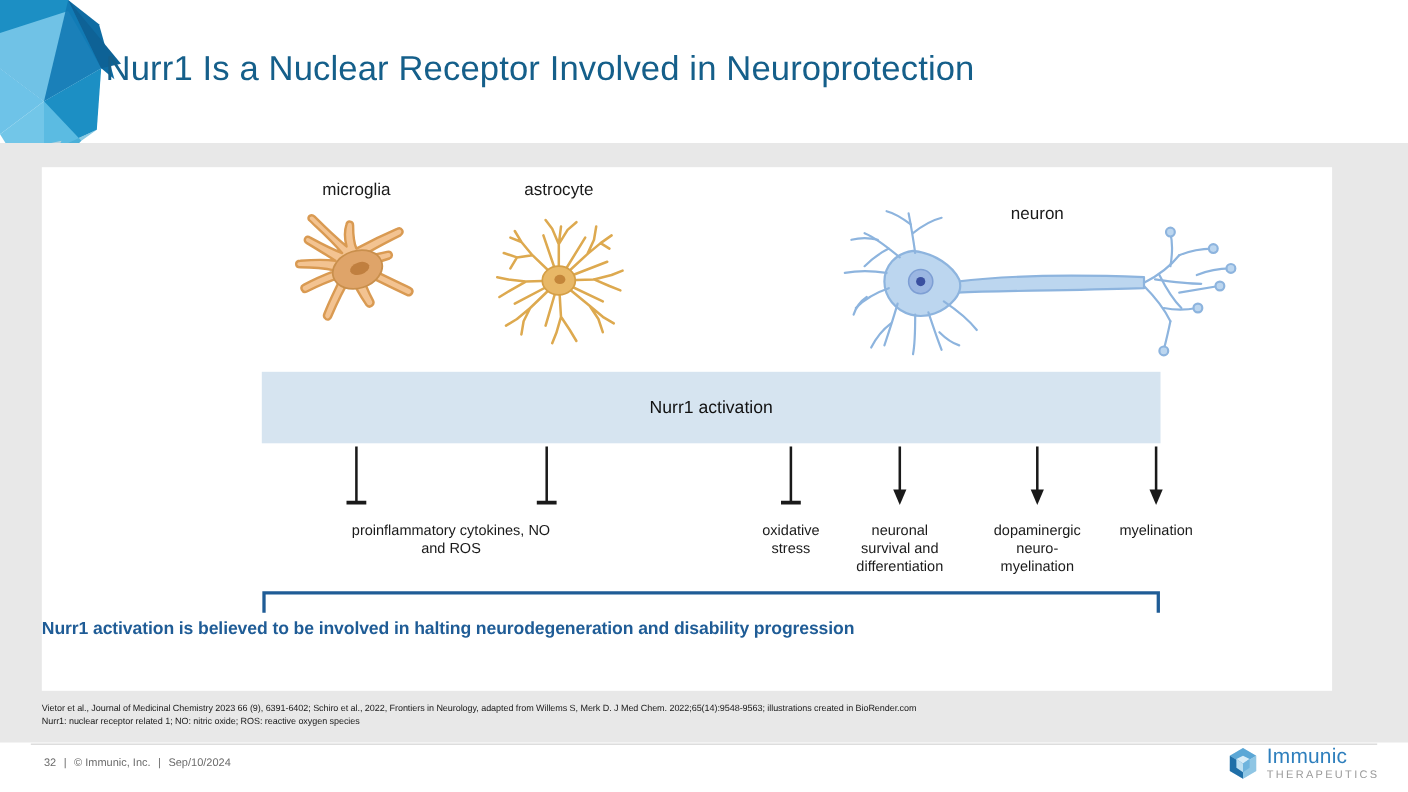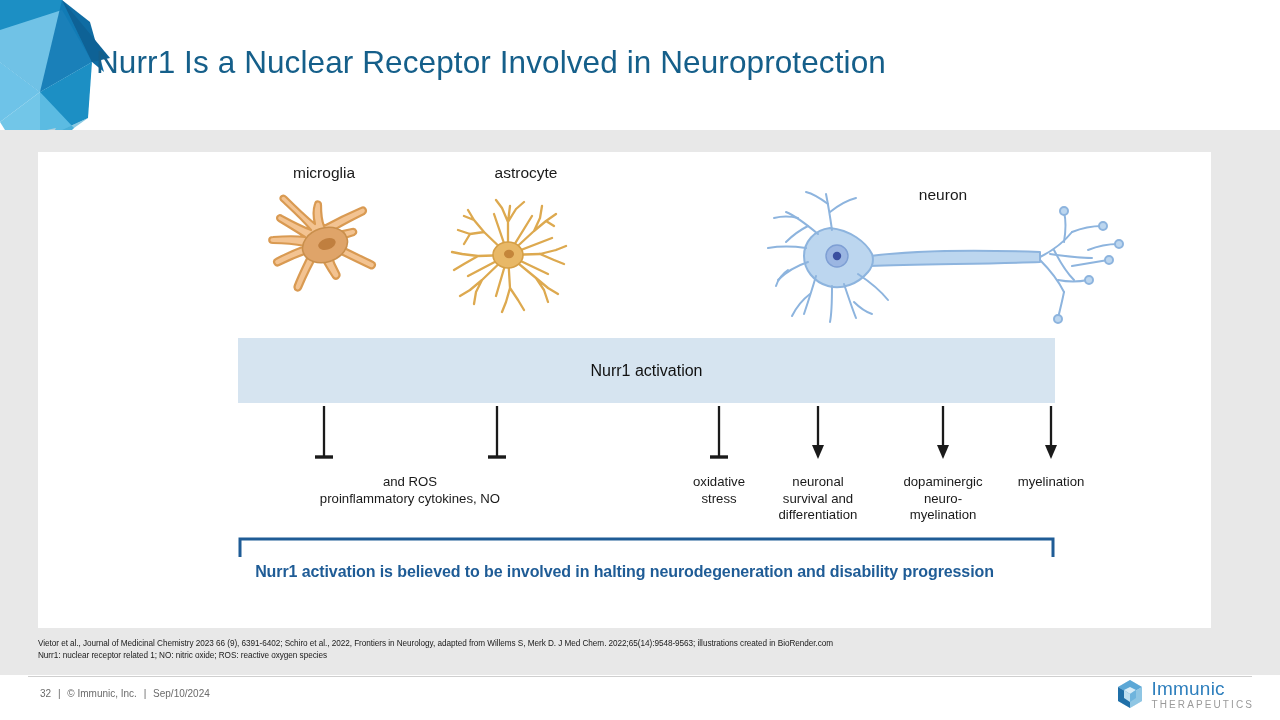--- a/index.html
+++ b/index.html
@@ -125,21 +125,20 @@
     top: 385px;
     width: 817px;
     height: 22px;
   }
 
   #conclusion {
     position: absolute;
     top: 411px;
     left: 0;
     width: 1173px;
-    text-align: center;
     font-size: 16px;
     font-weight: bold;
     color: #1f5c96;
     letter-spacing: -0.1px;
   }
 
   
   #footnotes {
     position: absolute;
     left: 38px;
@@ -215,21 +214,21 @@
 
   <div id="slide-title">Nurr1 Is a Nuclear Receptor Involved in Neuroprotection</div>
 
   <div id="grey-band"></div>
 
   <div id="white-panel"></div>
 
   <div id="diagram">
 
     <div class="cell-label" style="left:286px; top:12px;">microglia</div>
-    <div class="cell-label" style="left:488px; top:12px;text-align:center;">astrocyte</div>
+    <div class="cell-label" style="left:470px; top:12px;text-align:center;">astrocyte</div>
     <div class="cell-label" style="left:905px; top:12px;margin-top:22px;">neuron</div>
 
     <svg class="cell-art" style="left:286px; top:40px;" width="170" height="130" viewBox="0 0 170 130">
       <path d="M72,38 C60,24 48,14 42,8 C40,5 44,2 47,5 C54,12 64,22 76,32
                C74,24 74,18 76,12 C77,8 82,9 82,13 C82,20 82,27 85,34
                C96,28 108,22 122,16 C126,14 129,19 125,22 C113,28 101,34 92,40
                C99,40 106,39 113,37 C117,36 119,41 115,43 C107,46 99,48 92,49
                C104,56 118,62 134,70 C138,72 135,78 131,76 C114,68 100,61 90,56
                C92,64 95,72 100,81 C102,85 97,89 94,85 C88,76 83,67 80,60
                C74,70 68,82 62,96 C60,101 54,98 56,93 C61,80 67,69 71,60
@@ -333,22 +332,22 @@
     <svg class="connector" style="left:905px;" viewBox="0 0 26 60">
       <line x1="13" y1="2" x2="13" y2="44" stroke="#1a1a1a" stroke-width="2.3"></line>
       <polygon points="13,55 7,41 19,41" fill="#1a1a1a"></polygon>
     </svg>
     <svg class="connector" style="left:1013px;" viewBox="0 0 26 60">
       <line x1="13" y1="2" x2="13" y2="44" stroke="#1a1a1a" stroke-width="2.3"></line>
       <polygon points="13,55 7,41 19,41" fill="#1a1a1a"></polygon>
     </svg>
 
     <div class="outcome-label" style="left:372px; width:300px;">
+      <div>proinflammatory cytokines, NO</div>
       <div>and ROS</div>
-      <div>proinflammatory cytokines, NO</div>
     </div>
     <div class="outcome-label" style="left:681px; width:96px;">
       <div>oxidative</div>
       <div>stress</div>
     </div>
     <div class="outcome-label" style="left:780px; width:118px;">
       <div>neuronal</div>
       <div>survival and</div>
       <div>differentiation</div>
     </div>

